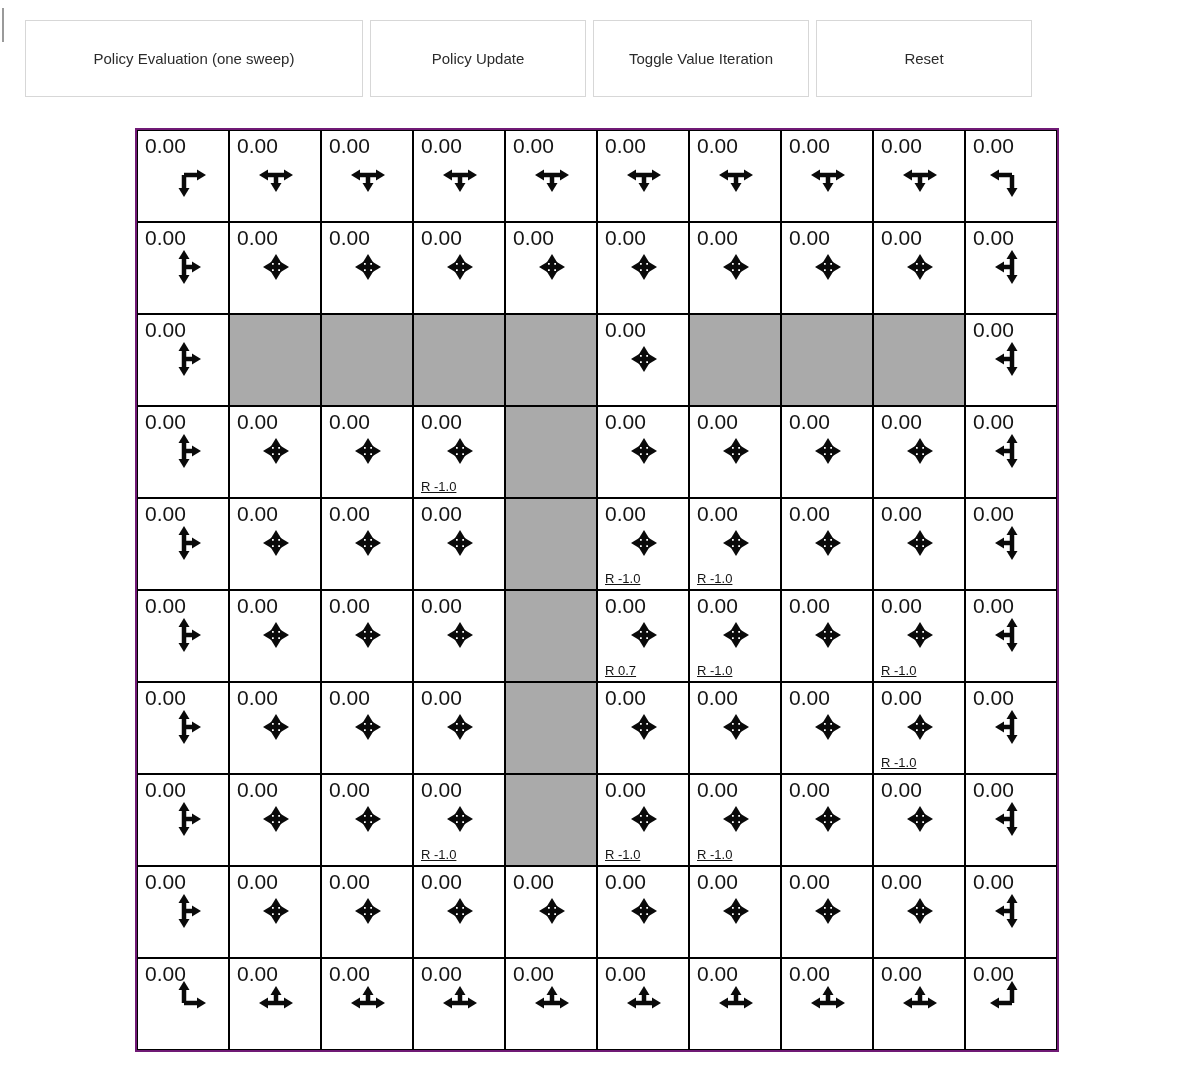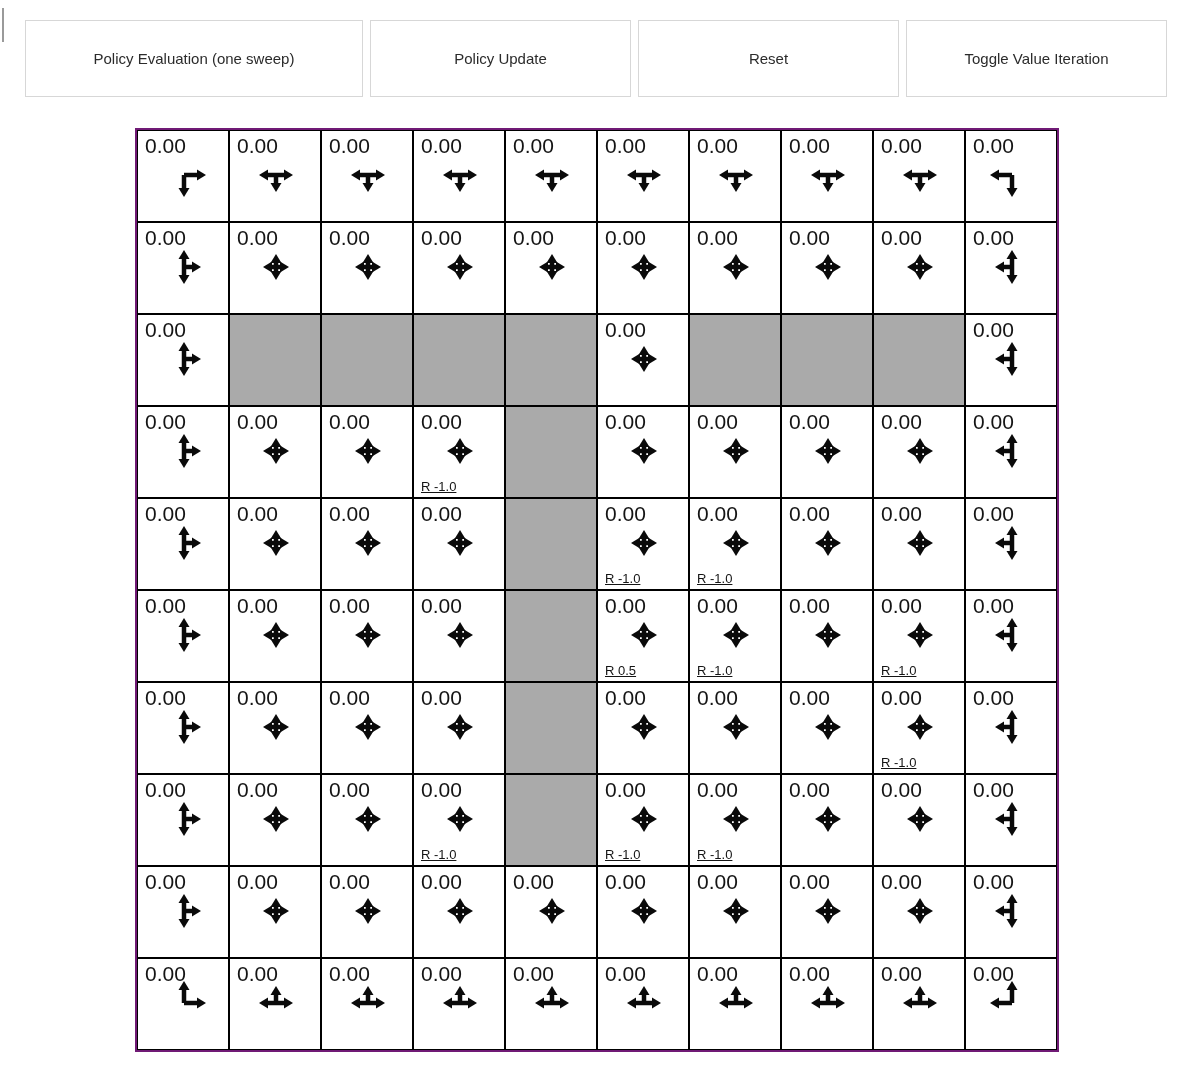--- a/index.html
+++ b/index.html
@@ -24,21 +24,21 @@
     background: #ffffff;
     border: 1px solid #d7d7d7;
     color: #2b2b2b;
     font-size: 15px;
     font-family: "Liberation Sans", sans-serif;
     display: flex; align-items: center; justify-content: center;
     cursor: pointer;
     padding: 9px 10px;
   }
   .btn.w1 { width: 338px; }
-  .btn.w2 { width: 261px; }
+  .btn.w2 { width: 216px; }
   
   .grid {
     position: absolute; left: 135px; top: 128px;
     display: grid;
     grid-template-columns: repeat(10, 92px);
     grid-template-rows: repeat(10, 92px);
     border: 2px solid #701a75;
     background: #ffffff;
   }
   .cell {
@@ -65,22 +65,22 @@
   }
 </style>
 </head>
 <body>
 
 <div class="page-edge"></div>
 
 <div class="toolbar">
   <button class="btn w1">Policy Evaluation (one sweep)</button>
   <button class="btn w2">Policy Update</button>
+  <button class="btn w2">Toggle Value Iteration</button>
   <button class="btn w2">Reset</button>
-  <button class="btn w2">Toggle Value Iteration</button>
 </div>
 
 <div class="grid" id="gridworld">
     <div class="cell">
       <span class="value">0.00</span>
       <svg class="arrows" width="64" height="64" viewBox="-32 -32 64 64">
         <line x1="0" y1="0" x2="13" y2="0" stroke="#0a0a0a" stroke-width="4.5"></line>
         <polygon points="22,0 13,5.5 13,-5.5" fill="#0a0a0a"></polygon>
         <line x1="0" y1="0" x2="0" y2="13" stroke="#0a0a0a" stroke-width="4.5"></line>
         <polygon points="0,22 -5.5,13 5.5,13" fill="#0a0a0a"></polygon>
@@ -638,21 +638,21 @@
       <svg class="arrows" width="64" height="64" viewBox="-32 -32 64 64">
         <line x1="0" y1="0" x2="0" y2="-4" stroke="#0a0a0a" stroke-width="4.5"></line>
         <polygon points="0,-13 5.5,-4 -5.5,-4" fill="#0a0a0a"></polygon>
         <line x1="0" y1="0" x2="0" y2="4" stroke="#0a0a0a" stroke-width="4.5"></line>
         <polygon points="0,13 -5.5,4 5.5,4" fill="#0a0a0a"></polygon>
         <line x1="0" y1="0" x2="-4" y2="0" stroke="#0a0a0a" stroke-width="4.5"></line>
         <polygon points="-13,0 -4,-5.5 -4,5.5" fill="#0a0a0a"></polygon>
         <line x1="0" y1="0" x2="4" y2="0" stroke="#0a0a0a" stroke-width="4.5"></line>
         <polygon points="13,0 4,5.5 4,-5.5" fill="#0a0a0a"></polygon>
       </svg>
-      <span class="reward">R 0.5</span>
+      <span class="reward">R 0.7</span>
     </div>
     <div class="cell">
       <span class="value">0.00</span>
       <svg class="arrows" width="64" height="64" viewBox="-32 -32 64 64">
         <line x1="0" y1="0" x2="0" y2="-4" stroke="#0a0a0a" stroke-width="4.5"></line>
         <polygon points="0,-13 5.5,-4 -5.5,-4" fill="#0a0a0a"></polygon>
         <line x1="0" y1="0" x2="0" y2="4" stroke="#0a0a0a" stroke-width="4.5"></line>
         <polygon points="0,13 -5.5,4 5.5,4" fill="#0a0a0a"></polygon>
         <line x1="0" y1="0" x2="-4" y2="0" stroke="#0a0a0a" stroke-width="4.5"></line>
         <polygon points="-13,0 -4,-5.5 -4,5.5" fill="#0a0a0a"></polygon>

